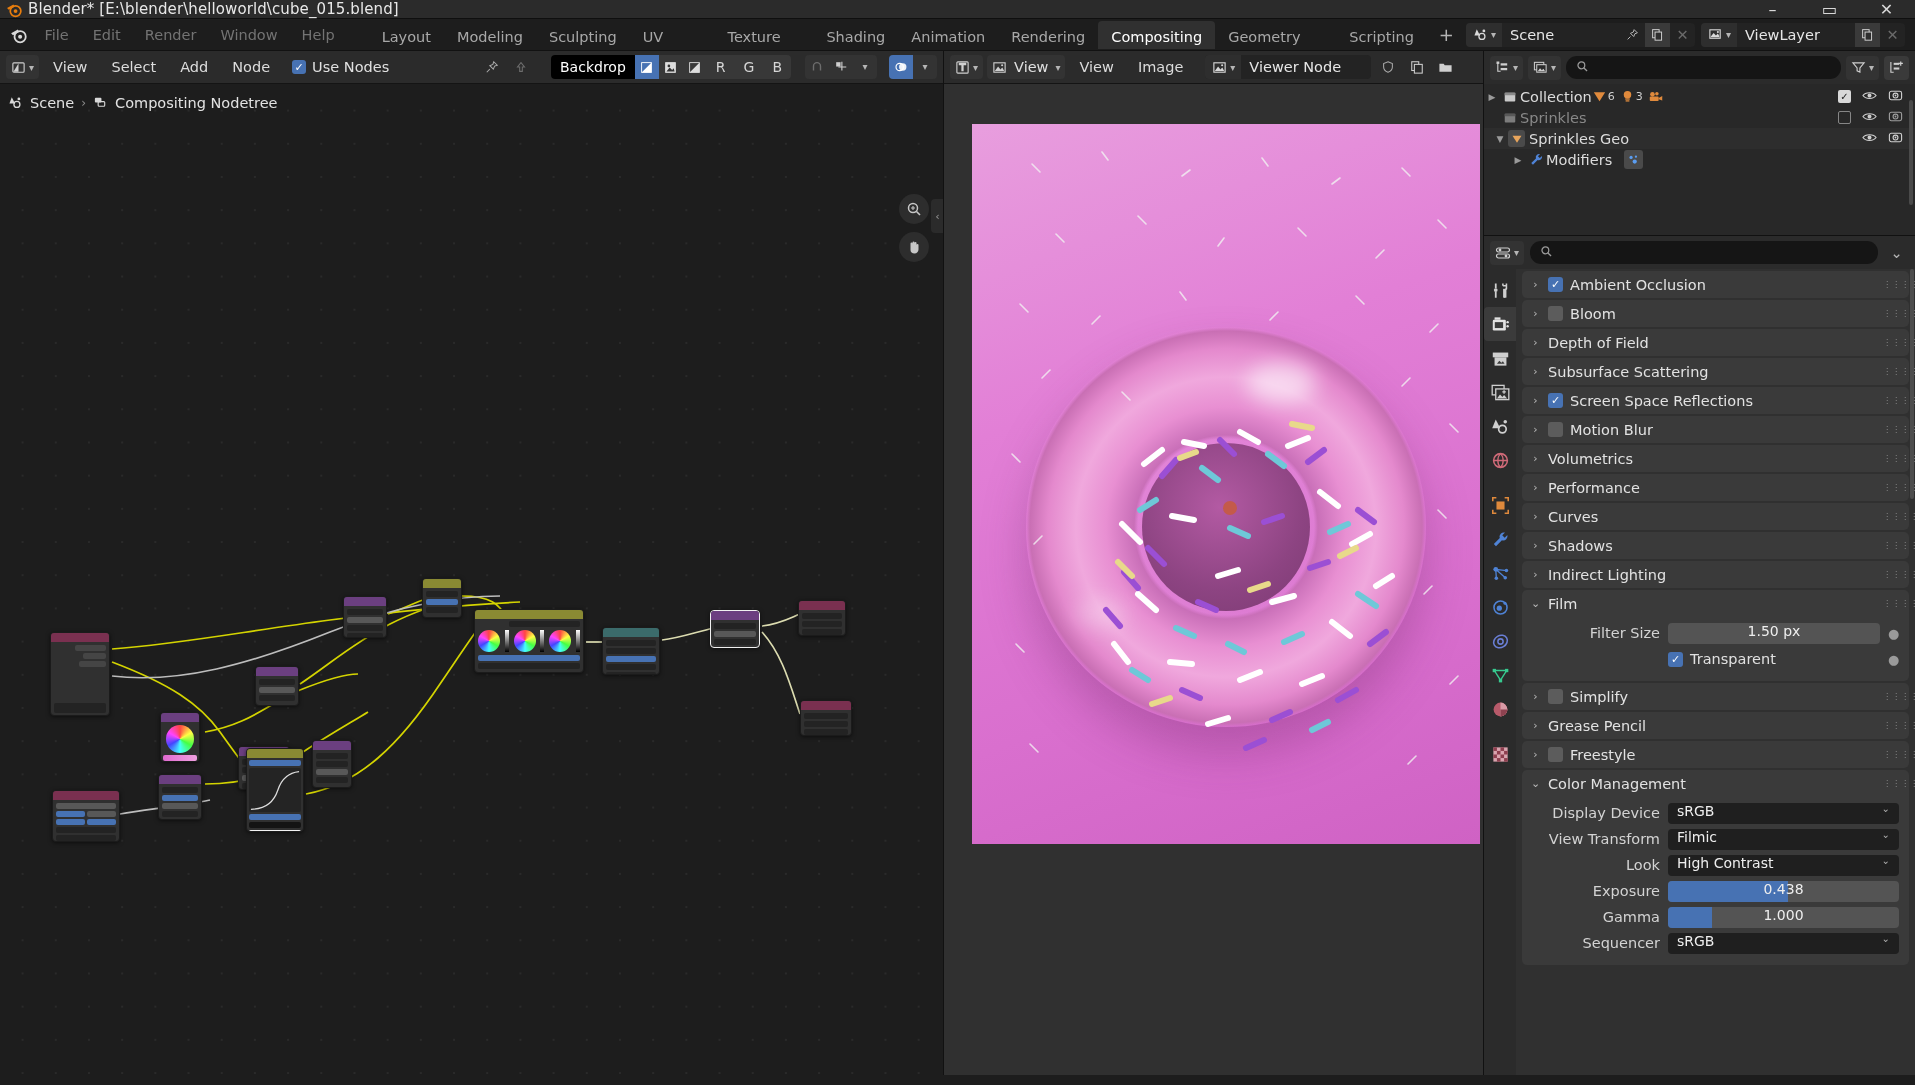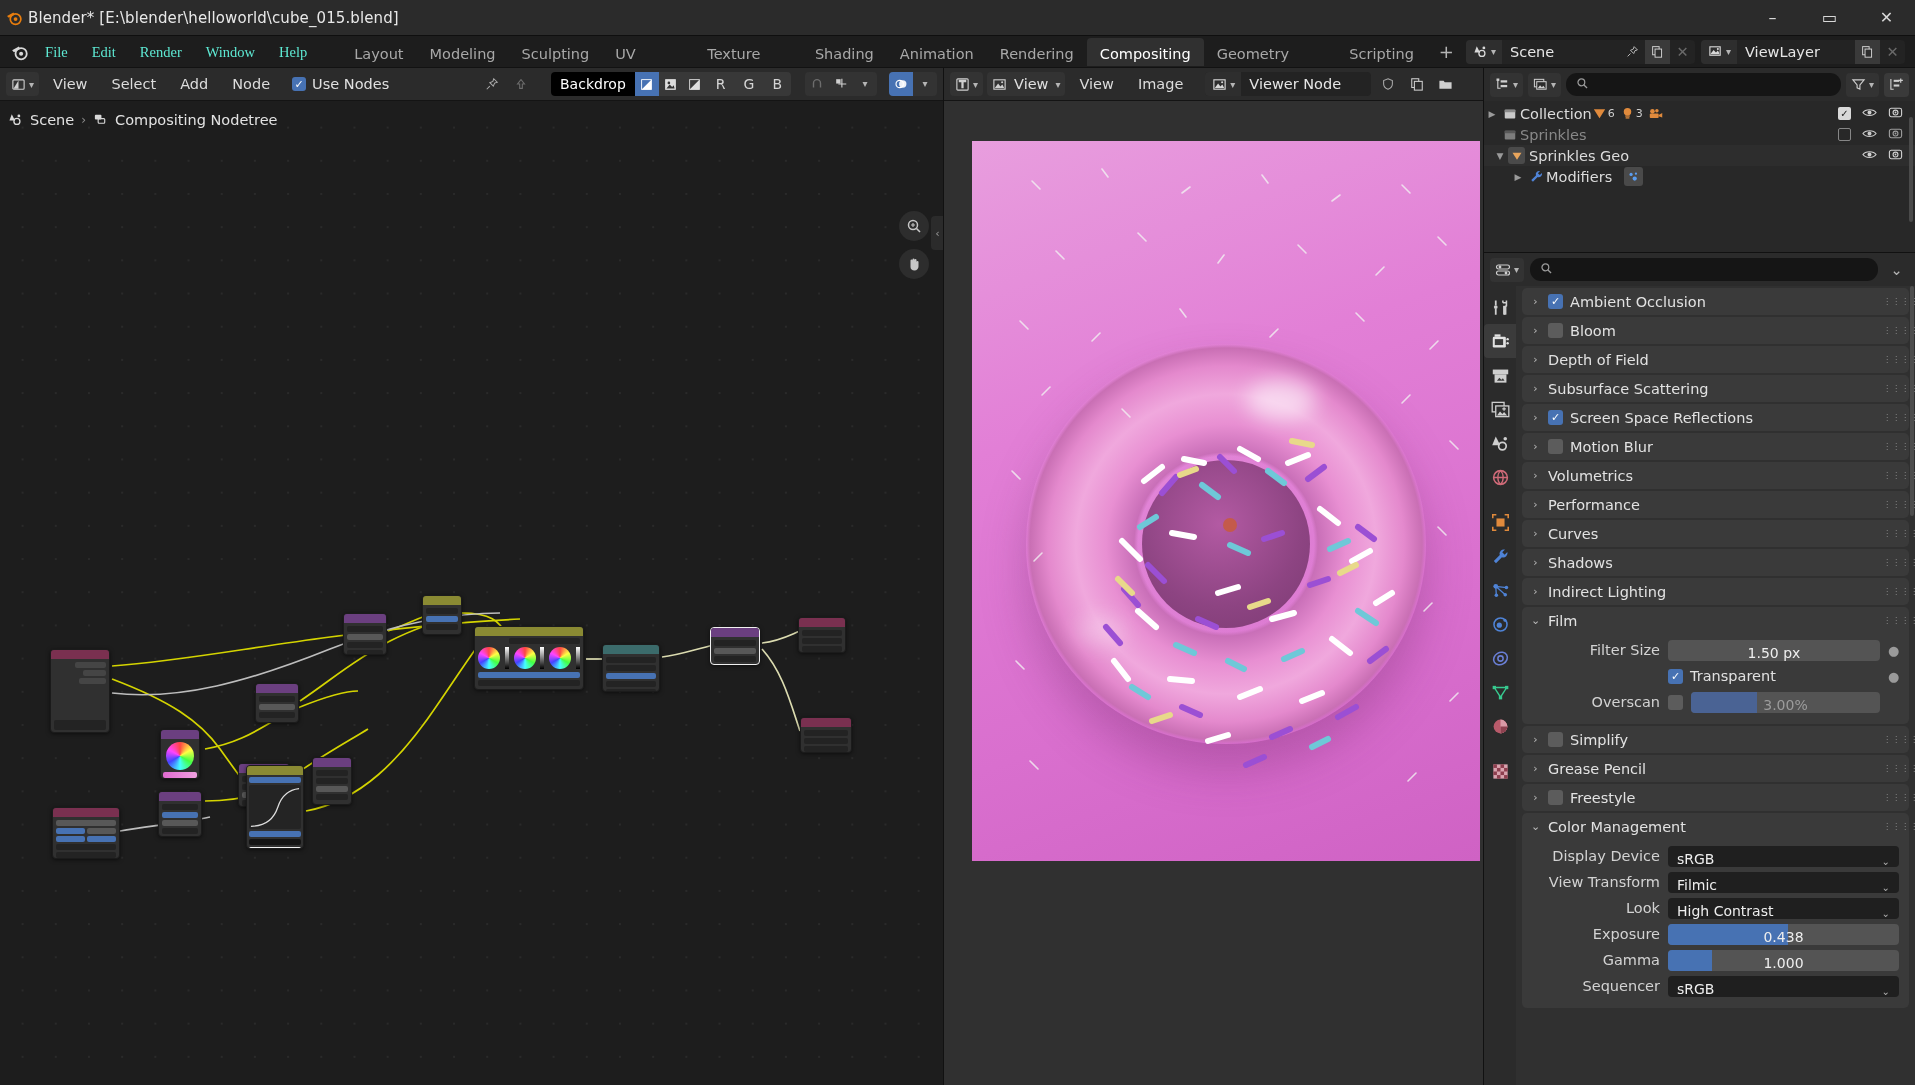--- a/index.html
+++ b/index.html
@@ -1,34 +1,34 @@
 <!DOCTYPE html>
 <html><head>
 <meta charset="utf-8">
 <style>
   * { box-sizing: border-box; margin:0; padding:0; }
   html,body { width:1915px; height:1085px; overflow:hidden; background:#1d1d1d;
     font-family:"DejaVu Sans","Liberation Sans",sans-serif; }
   body { font-size:14.5px; color:#e0e0e0; }
 
   
-  #titlebar { height:36px; background:#2b2b2b; display:flex; align-items:center;
+  #titlebar { height:19px; background:#2b2b2b; display:flex; align-items:center;
     border-bottom:1px solid #0f0f0f; }
   #titlebar .tb-icon { width:28px; display:flex; justify-content:center; align-items:center; }
   #titlebar .tb-text { font-size:15px; color:#e8e8e8; letter-spacing:.1px; }
   #titlebar .tb-spacer { flex:1; }
   .wbtn { width:57px; height:29px; display:flex; align-items:center; justify-content:center;
     color:#d8d8d8; font-size:16px; }
 
   
   #topbar { height:32px; background:#1d1d1d; display:flex; align-items:center;
     padding-left:6px; border-bottom:1px solid #121212; }
   #topbar .blogo { width:28px; display:flex; justify-content:center; }
-  .menu-item { padding:0 12px; height:24px; line-height:24px; color:#5eead4; font-size:14.5px;
-    border-radius:4px;font-family:Liberation Serif, serif; }
+  .menu-item { padding:0 12px; height:24px; line-height:24px; color:#737373; font-size:14.5px;
+    border-radius:4px; }
   .ws-tabs { display:flex; align-items:center; margin-left:22px; height:32px; }
   .ws-tab { padding:0 13px; height:28px; line-height:32px; color:#a8a8a8; font-size:14.5px; }
   .ws-tab.active { background:#303030; color:#ffffff; border-radius:4px 4px 0 0; }
   .ws-plus { padding:0 12px; color:#b4b4b4; font-size:18px; line-height:32px; }
   .topbar-right { margin-left:auto; display:flex; align-items:center; gap:6px; padding-right:10px; }
   .id-block { display:flex; align-items:center; background:#232323; border-radius:4px; height:24px; }
   .id-pick { display:flex; align-items:center; gap:3px; padding:0 6px 0 7px; height:24px;
     background:#2e2e2e; border-radius:4px 0 0 4px; }
   .id-name { padding:0 10px 0 8px; font-size:14.5px; color:#e6e6e6; min-width:118px; }
   .id-btn { width:25px; height:24px; display:flex; align-items:center; justify-content:center;
@@ -147,21 +147,21 @@
   .p-tri { width:11px; text-align:center; color:#bdbdbd; font-size:11px; }
   .p-chk { width:15px;height:15px;border-radius:3px;background:#4772b3;display:flex;
     align-items:center;justify-content:center;color:#fff;font-size:11px;line-height:1; }
   .p-chk.off { background:#5c5c5c; }
   .grip { margin-left:auto; color:#8c8c8c; font-size:8px; letter-spacing:1px; line-height:4px;
     width:18px; }
   .panel-body { padding:3px 10px 9px 10px; }
   .frow { display:flex; align-items:center; height:26px; gap:8px; }
   .flabel { width:128px; text-align:right; font-size:14.5px; color:#d3d3d3; }
   .fval { flex:1; height:21px; border-radius:4px; background:#545454; display:flex;
-    align-items:flex-end; justify-content:center; font-size:14px; color:#eee; position:relative;
+    align-items:flex-start; justify-content:center; font-size:14px; color:#eee; position:relative;
     overflow:hidden; }
   .fval.dropdown { background:#1f1f1f; justify-content:flex-start; padding:0 9px; }
   .fval .caret { margin-left:auto; color:#b0b0b0; font-size:10px; }
   .fval .fill { position:absolute; left:0; top:0; bottom:0; background:#4772b3; }
   .fval .txt { position:relative; z-index:2; }
   .anim-dot { width:11px; text-align:center; color:#9a9a9a; font-size:13px; line-height:1; }
   .pr-scroll { position:absolute; right:1px; top:0; width:4px; height:230px;
     background:#4d4d4d; border-radius:2px; }
   .ctr { display:flex; align-items:center; }
 </style>
@@ -1141,29 +1141,20 @@
                 <span class="anim-dot">●</span>
               </div>
               <div class="frow">
                 <span class="flabel"></span>
                 <span style="flex:1;display:flex;align-items:center;gap:7px">
                   <span class="p-chk">✓</span>
                   <span>Transparent</span>
                 </span>
                 <span class="anim-dot">●</span>
               </div>
-              <div class="frow">
-                <span class="flabel">Overscan</span>
-                <span class="p-chk off"></span>
-                <span class="fval" style="color:#9c9c9c">
-                  <span class="fill" style="width:35%;background:#4a6394"></span>
-                  <span class="txt">3.00%</span>
-                </span>
-                <span class="anim-dot" style="opacity:0">●</span>
-              </div>
             </div>
           </div>
 
           <div class="panel">
             <div class="panel-head">
               <span class="p-tri">›</span>
               <span class="p-chk off"></span>
               <span>Simplify</span>
               <span class="grip">⋮⋮⋮⋮</span>
             </div>

